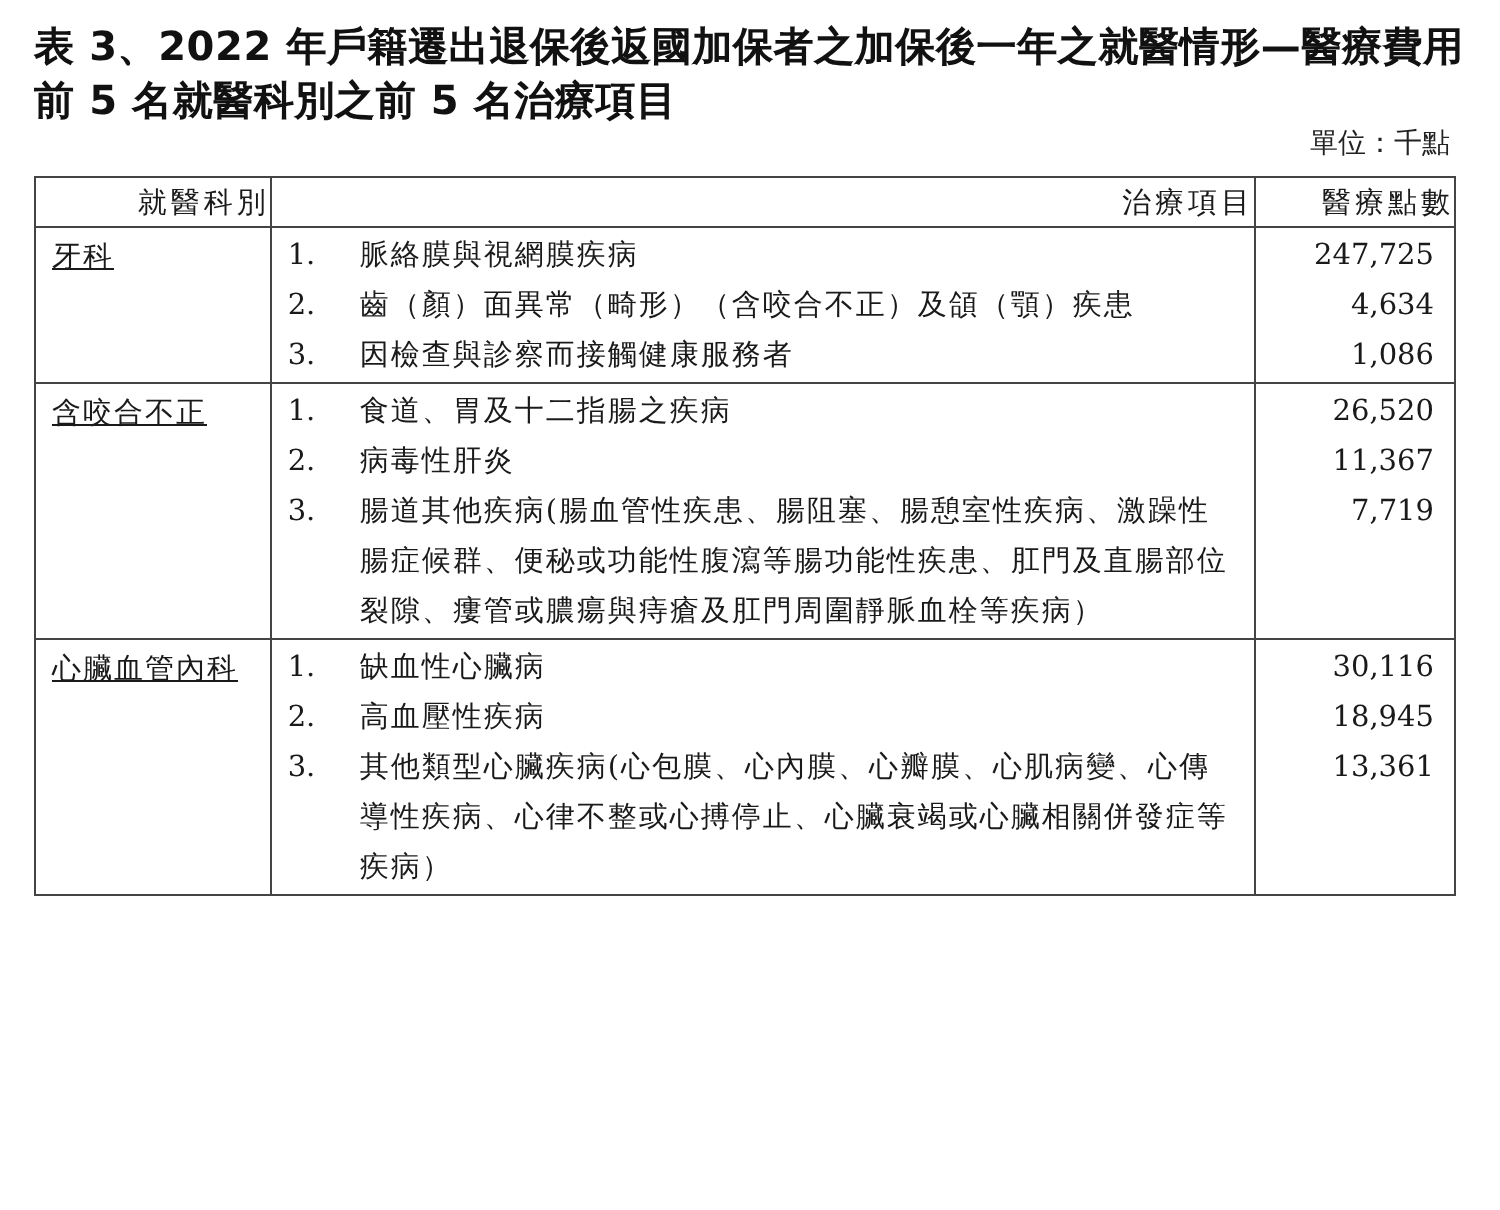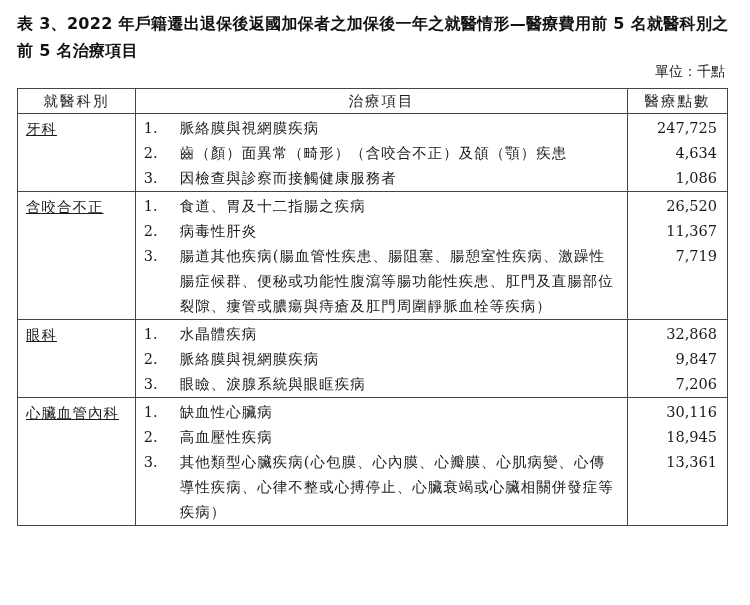--- a/index.html
+++ b/index.html
@@ -15,21 +15,21 @@
       font-family: "DejaVu Serif", "Liberation Serif", serif;
       color: #1a1a1a;
     }
     .title {
       position: absolute;
       left: 17px;
       top: 10px;
       width: 720px;
       font-family: "DejaVu Sans", "Liberation Sans", sans-serif;
       font-weight: bold;
-      font-size: 16px;
+      font-size: 20px;
       line-height: 27px;
       letter-spacing: 0.3px;
       color: #111;
     }
     .unit {
       position: absolute;
       right: 25px;
       top: 63px;
       font-size: 14px;
       color: #222;
@@ -44,21 +44,21 @@
       font-size: 14.5px;
     }
     table.main th, table.main td {
       border: 1px solid #444;
       padding: 0;
       vertical-align: top;
     }
     table.main th {
       height: 24px;
       font-weight: normal;
-      text-align: center;
+      text-align: right;
       vertical-align: middle;
       letter-spacing: 2px;
     }
     col.c1 { width: 118px; }
     col.c2 { width: 493px; }
     col.c3 { width: 100px; }
     .dept {
       padding: 3px 0 0 8px !important;
       letter-spacing: 1px;
       line-height: 25px;
@@ -151,42 +151,20 @@
             <span class="txt">腸道其他疾病(腸血管性疾患、腸阻塞、腸憩室性疾病、激躁性腸症候群、便秘或功能性腹瀉等腸功能性疾患、肛門及直腸部位裂隙、瘻管或膿瘍與痔瘡及肛門周圍靜脈血栓等疾病）</span>
           </div>
       </td>
       <td class="vals">
         <div class="val">26,520</div>
         <div class="val">11,367</div>
         <div class="val">7,719</div>
       </td>
     </tr>
 
-    <tr class="grp-top">
-      <td class="dept">眼科</td>
-      <td class="items">
-        <div class="item">
-            <span class="num">1.</span>
-            <span class="txt">水晶體疾病</span>
-          </div>
-        <div class="item">
-            <span class="num">2.</span>
-            <span class="txt">脈絡膜與視網膜疾病</span>
-          </div>
-        <div class="item">
-            <span class="num">3.</span>
-            <span class="txt">眼瞼、淚腺系統與眼眶疾病</span>
-          </div>
-      </td>
-      <td class="vals">
-        <div class="val">32,868</div>
-        <div class="val">9,847</div>
-        <div class="val">7,206</div>
-      </td>
-    </tr>
 
     <tr class="grp-top">
       <td class="dept">心臟血管內科</td>
       <td class="items">
         <div class="item">
             <span class="num">1.</span>
             <span class="txt">缺血性心臟病</span>
           </div>
         <div class="item">
             <span class="num">2.</span>

